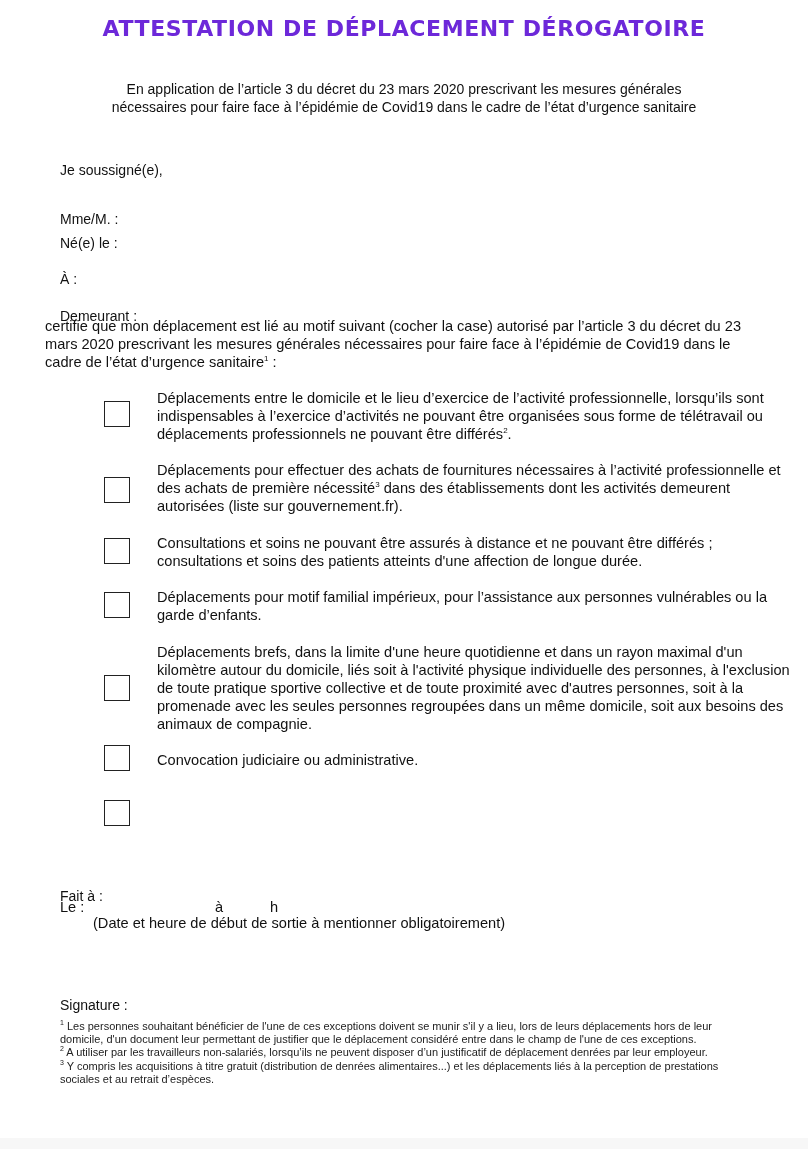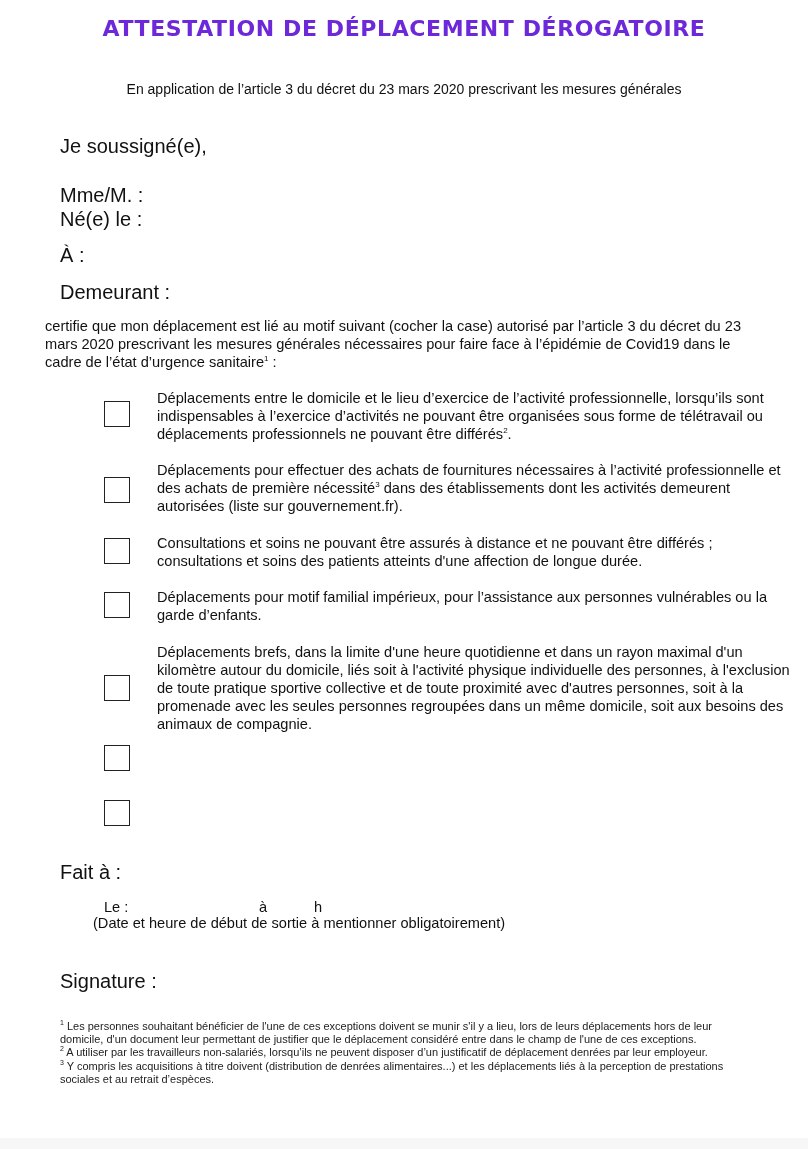--- a/index.html
+++ b/index.html
@@ -8,42 +8,43 @@
     font-family:"Liberation Sans", sans-serif; color:#111; font-size:14.6px;
   }
   .bottom-band { position:absolute; left:0; right:0; top:1138px; height:11px; background:#f7f7f7; }
   .title {
     position:absolute; top:16px; left:0; width:808px; text-align:center;
     font-family:"DejaVu Sans", sans-serif; font-weight:bold; font-size:22px; letter-spacing:0.6px; color:#6d28d9;
   }
   .subtitle {
     position:absolute; top:80px; left:40px; width:728px; text-align:center; line-height:18px; font-size:14px;
   }
-  .field { position:absolute; left:60px; font-size:20px; }
+  .field { position:absolute; left:60px; font-size:14px;margin-top:27px; }
   .certify { position:absolute; left:45px; top:317px; width:700px; line-height:18px; }
   sup { font-size:8px; vertical-align:super; line-height:0; }
   .motif { position:absolute; left:60px; width:700px;margin-left:44px; }
   .checkbox {
     position:absolute; left:0; width:24px; height:24px; border:1.6px solid #222; background:#fff; box-sizing:content-box;
   }
   .motif-text { position:absolute; left:53px; width:640px; line-height:18px; }
   .le-row { position:absolute; top:899px; left:60px; width:300px; height:18px; }
-  .le-row span { position:absolute; top:0;margin-left:44px; }
+  .le-row span { position:absolute; top:0; }
   .note-date { position:absolute; top:915px; left:60px;margin-left:33px; }
   .footnotes { position:absolute; top:1020px; left:60px; width:690px; font-size:11px; line-height:13.2px; color:#222; }
   .footnotes sup { font-size:7px; }
   .fn { margin:0; }
 </style>
 </head>
 <body>
 
 <div class="title">ATTESTATION DE DÉPLACEMENT DÉROGATOIRE</div>
 
 <div class="subtitle">
   <div>En application de l’article 3 du décret du 23 mars 2020 prescrivant les mesures générales</div>
+  <div>nécessaires pour faire face à l’épidémie de Covid19 dans le cadre de l’état d’urgence sanitaire</div>
 </div>
 
 <div class="field" style="top:135px">Je soussigné(e),</div>
 <div class="field" style="top:184px">Mme/M. :</div>
 <div class="field" style="top:208px">Né(e) le :</div>
 <div class="field" style="top:244px">À :</div>
 <div class="field" style="top:281px">Demeurant :</div>
 
 <div class="certify"><span>certifie que mon déplacement est lié au motif suivant (cocher la case) autorisé par l’article 3 du décret du 23 mars 2020 prescrivant les mesures générales nécessaires pour faire face à l’épidémie de Covid19 dans le cadre de l’état d’urgence sanitaire</span><sup>1</sup><span> :</span></div>
 
@@ -67,36 +68,37 @@
   <div class="motif-text" style="top:0">Déplacements pour motif familial impérieux, pour l’assistance aux personnes vulnérables ou la garde d’enfants.</div>
 </div>
 
 <div class="motif" style="top:643px;height:90px">
   <div class="checkbox" style="top:32px"></div>
   <div class="motif-text" style="top:0">Déplacements brefs, dans la limite d'une heure quotidienne et dans un rayon maximal d'un kilomètre autour du domicile, liés soit à l'activité physique individuelle des personnes, à l'exclusion de toute pratique sportive collective et de toute proximité avec d'autres personnes, soit à la promenade avec les seules personnes regroupées dans un même domicile, soit aux besoins des animaux de compagnie.</div>
 </div>
 
 <div class="motif" style="top:745px;height:28px">
   <div class="checkbox" style="top:0"></div>
+  <div class="motif-text" style="top:6px">Convocation judiciaire ou administrative.</div>
 </div>
 
 <div class="motif" style="top:800px;height:28px">
   <div class="checkbox" style="top:0"></div>
 </div>
 
 <div class="field" style="top:861px">Fait à :</div>
 
 <div class="le-row">
   <span style="left:0">Le :</span>
   <span style="left:155px">à</span>
   <span style="left:210px">h</span>
 </div>
 <div class="note-date">(Date et heure de début de sortie à mentionner obligatoirement)</div>
 
 <div class="field" style="top:970px">Signature :</div>
 
 <div class="footnotes">
   <p class="fn"><sup>1</sup><span> Les personnes souhaitant bénéficier de l'une de ces exceptions doivent se munir s'il y a lieu, lors de leurs déplacements hors de leur domicile, d'un document leur permettant de justifier que le déplacement considéré entre dans le champ de l'une de ces exceptions.</span></p>
   <p class="fn"><sup>2</sup><span> A utiliser par les travailleurs non-salariés, lorsqu’ils ne peuvent disposer d’un justificatif de déplacement denrées par leur employeur.</span></p>
-  <p class="fn"><sup>3</sup><span> Y compris les acquisitions à titre doivent (distribution de denrées alimentaires...) et les déplacements liés à la perception de prestations sociales et au retrait d’espèces.</span></p>
+  <p class="fn"><sup>3</sup><span> Y compris les acquisitions à titre gratuit (distribution de denrées alimentaires...) et les déplacements liés à la perception de prestations sociales et au retrait d’espèces.</span></p>
 </div>
 
 <div class="bottom-band"></div>
 
 </body></html>

